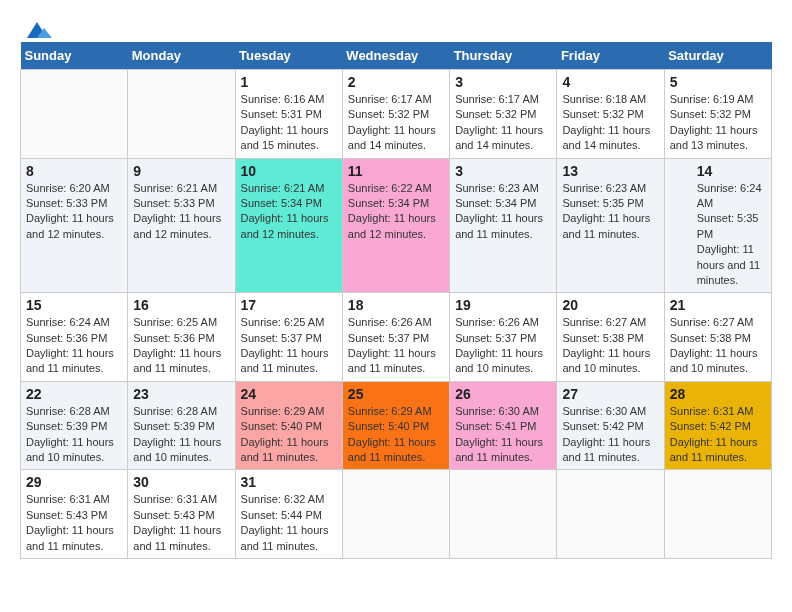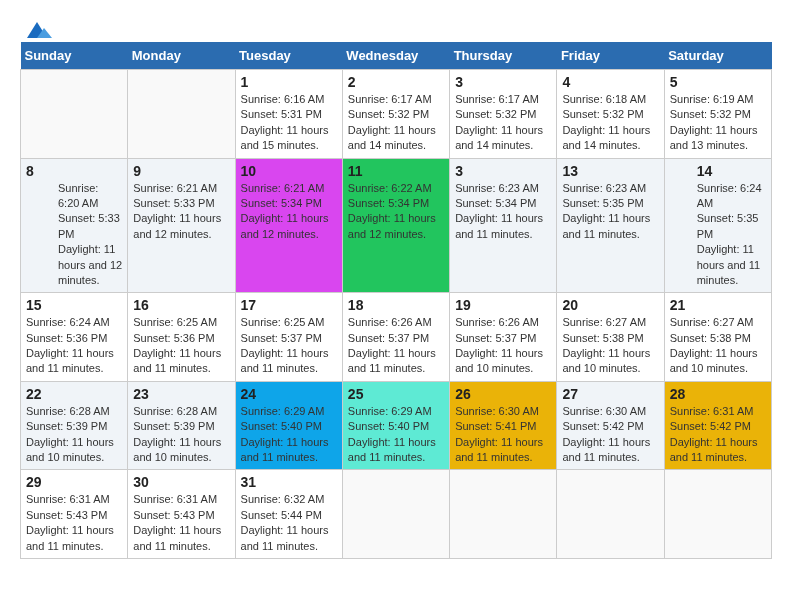--- a/index.html
+++ b/index.html
@@ -155,37 +155,37 @@
         <td>
           <span class="day-num">5</span>
           <div class="day-info" style="white-space: pre-line;">Sunrise: 6:19 AM
 Sunset: 5:32 PM
 Daylight: 11 hours and 13 minutes.</div>
         </td>
       </tr>
       <tr>
         <td style="background: rgb(240, 244, 248);">
           <span class="day-num">8</span>
-          <div class="day-info" style="white-space: pre-line; margin-left: 32px;">Sunrise: 6:20 AM
+          <div class="day-info" style="white-space: pre-line;">Sunrise: 6:20 AM
 Sunset: 5:33 PM
 Daylight: 11 hours and 12 minutes.</div>
         </td>
         <td style="background: rgb(240, 244, 248);">
           <span class="day-num">9</span>
           <div class="day-info" style="white-space: pre-line;">Sunrise: 6:21 AM
 Sunset: 5:33 PM
 Daylight: 11 hours and 12 minutes.</div>
         </td>
-        <td style="background: #d946ef;">
+        <td style="background: #5eead4;">
           <span class="day-num">10</span>
           <div class="day-info" style="white-space: pre-line;">Sunrise: 6:21 AM
 Sunset: 5:34 PM
 Daylight: 11 hours and 12 minutes.</div>
         </td>
-        <td style="background: #22c55e;">
+        <td style="background: #f9a8d4;">
           <span class="day-num">11</span>
           <div class="day-info" style="white-space: pre-line;">Sunrise: 6:22 AM
 Sunset: 5:34 PM
 Daylight: 11 hours and 12 minutes.</div>
         </td>
         <td style="background: rgb(240, 244, 248);">
           <span class="day-num">3</span>
           <div class="day-info" style="white-space: pre-line;">Sunrise: 6:23 AM
 Sunset: 5:34 PM
 Daylight: 11 hours and 11 minutes.</div>
@@ -253,33 +253,33 @@
           <div class="day-info" style="white-space: pre-line;">Sunrise: 6:28 AM
 Sunset: 5:39 PM
 Daylight: 11 hours and 10 minutes.</div>
         </td>
         <td style="background: rgb(240, 244, 248);">
           <span class="day-num">23</span>
           <div class="day-info" style="white-space: pre-line;">Sunrise: 6:28 AM
 Sunset: 5:39 PM
 Daylight: 11 hours and 10 minutes.</div>
         </td>
-        <td style="background: #0ea5e9;">
+        <td style="background: #fca5a5;">
           <span class="day-num">24</span>
           <div class="day-info" style="white-space: pre-line;">Sunrise: 6:29 AM
 Sunset: 5:40 PM
 Daylight: 11 hours and 11 minutes.</div>
         </td>
-        <td style="background: #5eead4;">
+        <td style="background: #f97316;">
           <span class="day-num">25</span>
           <div class="day-info" style="white-space: pre-line;">Sunrise: 6:29 AM
 Sunset: 5:40 PM
 Daylight: 11 hours and 11 minutes.</div>
         </td>
-        <td style="background: #eab308;">
+        <td style="background: #f9a8d4;">
           <span class="day-num">26</span>
           <div class="day-info" style="white-space: pre-line;">Sunrise: 6:30 AM
 Sunset: 5:41 PM
 Daylight: 11 hours and 11 minutes.</div>
         </td>
         <td style="background: rgb(240, 244, 248); margin-left: 24px;">
           <span class="day-num">27</span>
           <div class="day-info" style="white-space: pre-line;">Sunrise: 6:30 AM
 Sunset: 5:42 PM
 Daylight: 11 hours and 11 minutes.</div>

